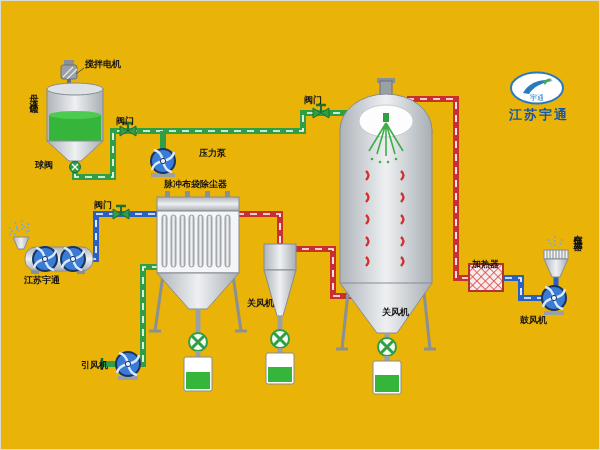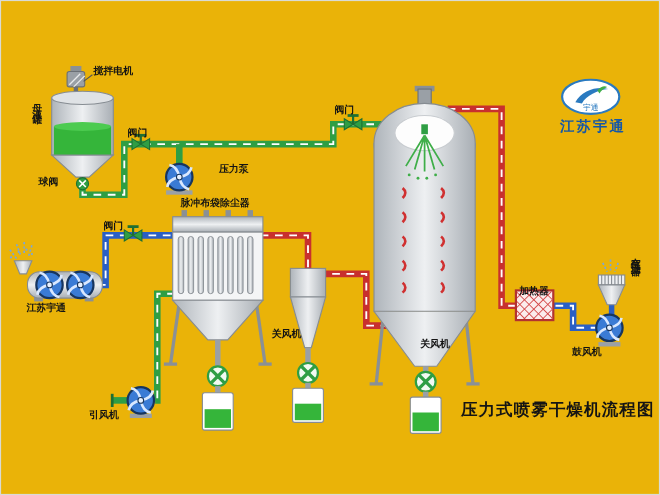--- a/index.html
+++ b/index.html
@@ -239,32 +239,31 @@
 
 <div class="lbl" style="left:84px;top:59px">搅拌电机</div>
 <div class="lbl vlabel" style="left:27px;top:86px">母液罐</div>
 <div class="lbl" style="left:34px;top:160px">球阀</div>
 <div class="lbl" style="left:115px;top:116px">阀门</div>
 <div class="lbl" style="left:198px;top:148px">压力泵</div>
 <div class="lbl" style="left:303px;top:95px">阀门</div>
 <div class="lbl" style="left:163px;top:179px">脉冲布袋除尘器</div>
 <div class="lbl" style="left:93px;top:200px">阀门</div>
 <div class="lbl" style="left:23px;top:275px">江苏宇通</div>
-<div class="lbl" style="left:80px;top:372px">引风机</div>
+<div class="lbl" style="left:80px;top:360px">引风机</div>
 <div class="lbl" style="left:246px;top:298px">关风机</div>
 <div class="lbl" style="left:381px;top:307px">关风机</div>
 <div class="lbl" style="left:471px;top:259px">加热器</div>
 <div class="lbl vlabel2" style="left:571px;top:226px">空气过滤器</div>
 <div class="lbl" style="left:519px;top:315px">鼓风机</div>
 
 <div class="logo-wrap">
   <svg width="58" height="34" viewBox="0 0 58 34">
     <ellipse cx="28" cy="17" rx="26" ry="15.5" fill="#ffffff" stroke="#2a7ac0" stroke-width="2"></ellipse>
     <path d="M14,22 C20,10 36,7 44,10 C34,11 24,16 20,23 Z" fill="#2a7ac0"></path>
     <path d="M34,11 q5,-5 9,-3 q-5,2 -7,6 z" fill="#3fae49"></path>
     <text x="28" y="29" font-size="7" fill="#2a7ac0" text-anchor="middle">宇通</text>
   </svg>
 </div>
 <div class="company" style="left:503px;top:105px">江苏宇通</div>
 
-<div class="title" style="left:418px;top:362px">压力式喷雾干燥机流程图</div>
 
 </div>
 
 </body></html>

